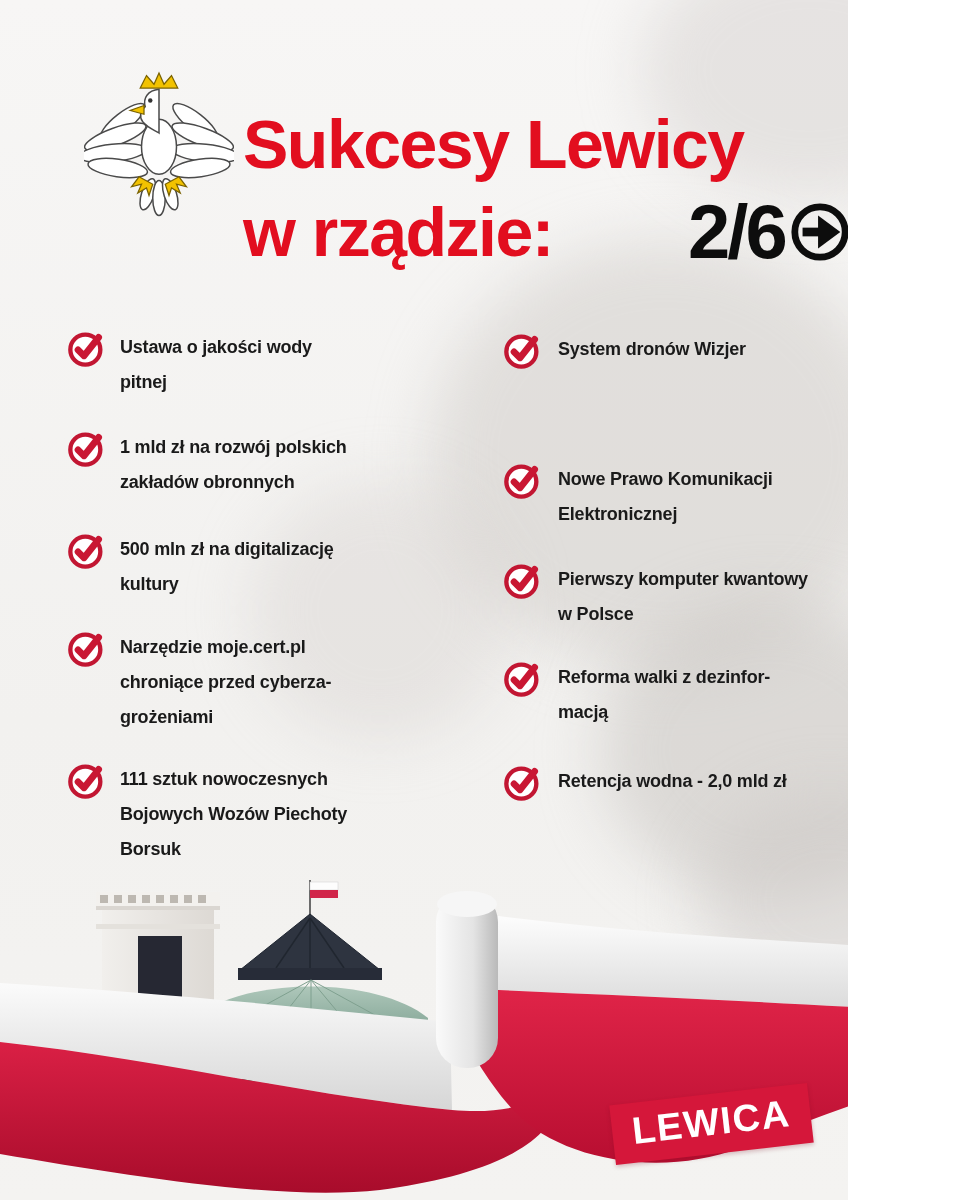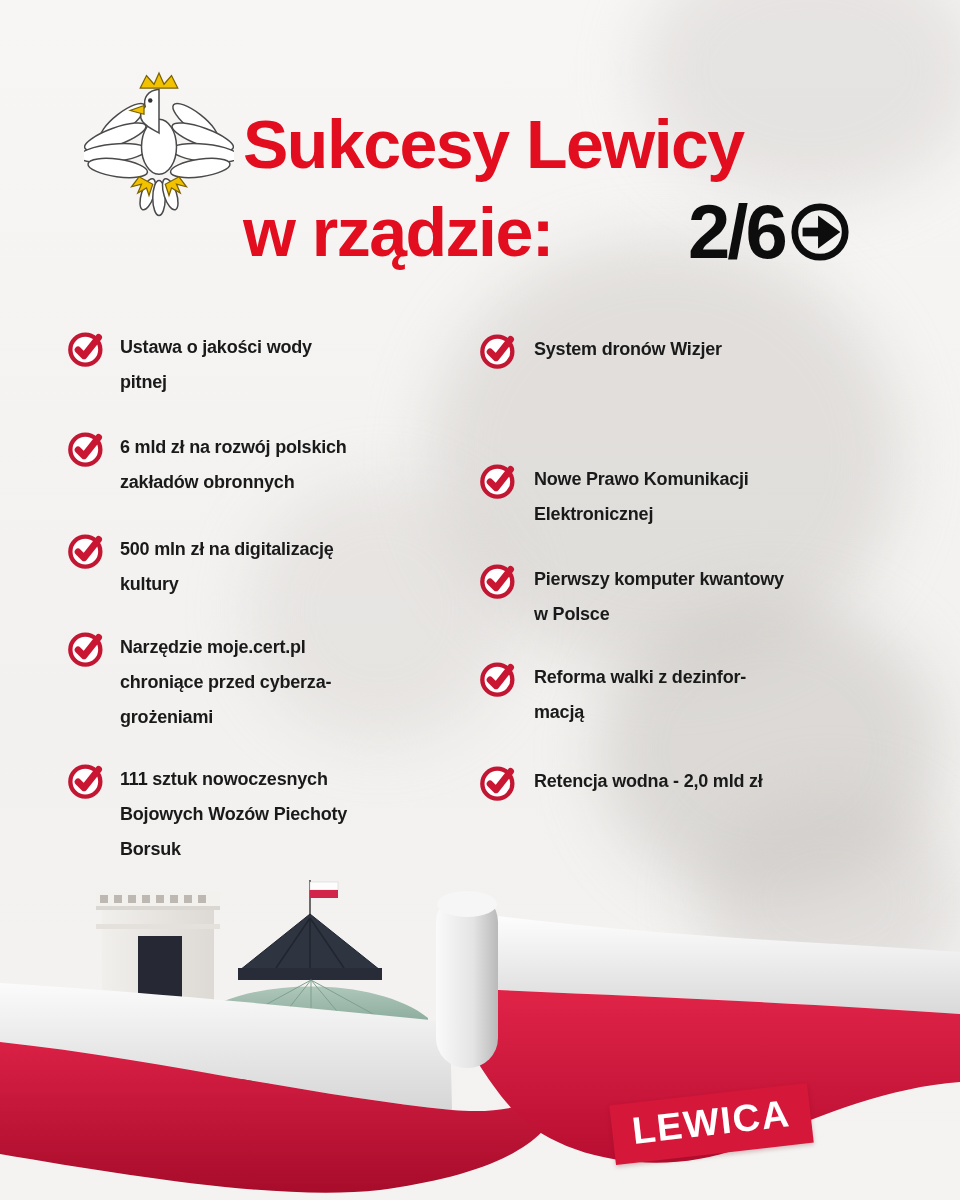--- a/index.html
+++ b/index.html
@@ -1,18 +1,18 @@
 <!DOCTYPE html>
 <html><head>
 <meta charset="utf-8">
 <style>
   html,body{margin:0;padding:0;}
   .canvas{
     position:relative;
-    width:960px;height:1200px;
+    width:848px;height:1200px;
     overflow:hidden;
     background:linear-gradient(180deg,#f7f6f5 0%,#f2f1ef 60%,#f4f3f1 100%);
     font-family:"Liberation Sans",sans-serif;
   }
   
   .wm{position:absolute;border-radius:50%;filter:blur(30px);background:rgba(202,198,194,0.45);}
   .wm1{left:430px;top:240px;width:470px;height:430px;}
   .wm2{left:600px;top:600px;width:340px;height:300px;background:rgba(198,194,190,0.5);}
   .wm3{left:640px;top:-60px;width:340px;height:260px;background:rgba(205,201,197,0.4);}
   .wm4{left:250px;top:480px;width:260px;height:260px;background:rgba(208,204,200,0.35);}
@@ -31,21 +31,21 @@
   .pagination .num{font-size:76px;font-weight:bold;color:#0d0d0d;letter-spacing:-3px;line-height:76px;}
   .pagination svg{width:62px;height:62px;display:block;}
 
   .item{position:absolute;display:flex;gap:14px;align-items:flex-start;}
   .item .check{flex:0 0 40px;width:40px;height:40px;margin-top:-2px;}
   .item .txt{
     font-size:18px;line-height:35px;font-weight:bold;color:#1a1a1a;
     white-space:pre-line;letter-spacing:-0.2px;
   }
   .col-left{left:66px;width:402px;}
-  .col-right{left:478px;width:452px;gap:16px;}
+  .col-right{left:502px;width:452px;gap:16px;}
   .l0{top:330px}.l1{top:430px}.l2{top:532px}.l3{top:630px}.l4{top:762px}
   .r0{top:332px}.r1{top:396px}.r2{top:462px}.r3{top:562px}.r4{top:660px}.r5{top:764px}
 
   .building{position:absolute;left:88px;top:872px;width:360px;height:214px;z-index:1;}
   .ribbon{position:absolute;left:0;top:860px;width:960px;height:340px;z-index:2;}
   .building svg,.ribbon svg{display:block;width:100%;height:100%;}
 
   .logo{
     position:absolute;left:612px;top:1094px;z-index:3;
     background:#d5173a;color:#ffffff;
@@ -124,21 +124,21 @@
     <svg class="check">
         <use href="#check"></use>
       </svg>
     <div class="txt">Ustawa o jakości wody
 pitnej</div>
   </div>
   <div class="item col-left l1">
     <svg class="check">
         <use href="#check"></use>
       </svg>
-    <div class="txt">6 mld zł na rozwój polskich
+    <div class="txt">1 mld zł na rozwój polskich
 zakładów obronnych</div>
   </div>
   <div class="item col-left l2">
     <svg class="check">
         <use href="#check"></use>
       </svg>
     <div class="txt">500 mln zł na digitalizację
 kultury</div>
   </div>
   <div class="item col-left l3">

